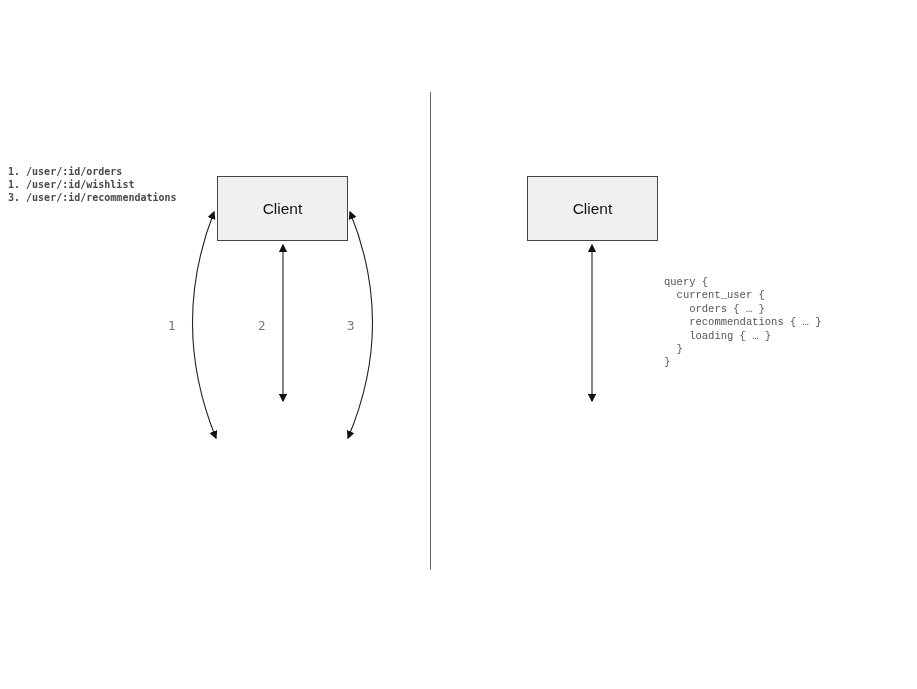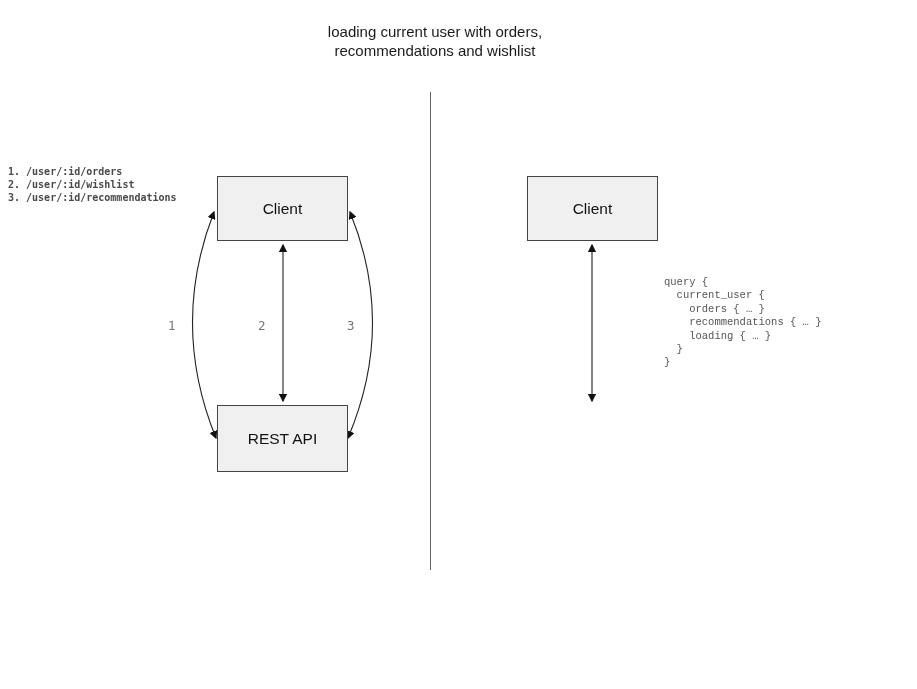--- a/index.html
+++ b/index.html
@@ -83,24 +83,20 @@
     line-height: 13.4px;
     color: #555555;
   }
   .query-block .code-line { white-space: pre; }
 </style>
 </head>
 <body>
 
 <div class="canvas">
 
-  <div class="title">
-    <div>loading current user with orders,</div>
-    <div>recommendations and wishlist</div>
-  </div>
 
   <div class="divider"></div>
 
   <svg class="arrows-layer" width="917" height="689" viewBox="0 0 917 689" xmlns="http://www.w3.org/2000/svg">
     <defs>
       <marker id="ah" viewBox="0 0 10 10" refX="8.5" refY="5" markerWidth="7.5" markerHeight="7.5" orient="auto-start-reverse">
         <path d="M0,0 L10,5 L0,10 z" fill="#111111"></path>
       </marker>
     </defs>
 
@@ -108,31 +104,28 @@
 
     <path d="M 283 245 L 283 401" fill="none" stroke="#222222" stroke-width="1.1" marker-start="url(#ah)" marker-end="url(#ah)"></path>
 
     <path d="M 350 212 Q 396 325 348 438" fill="none" stroke="#222222" stroke-width="1.1" marker-start="url(#ah)" marker-end="url(#ah)"></path>
 
     <path d="M 592 245 L 592 401" fill="none" stroke="#222222" stroke-width="1.1" marker-start="url(#ah)" marker-end="url(#ah)"></path>
   </svg>
 
   <div class="endpoints">
     <div class="code-line">1. /user/:id/orders</div>
-    <div class="code-line">2. /user/:id/wishlist</div>
+    <div class="code-line">1. /user/:id/wishlist</div>
     <div class="code-line">3. /user/:id/recommendations</div>
   </div>
 
   <div class="node-box box-client-left">
     <span>Client</span>
   </div>
 
-  <div class="node-box box-rest-api">
-    <span>REST API</span>
-  </div>
 
   <span class="arrow-label label-1">1</span>
   <span class="arrow-label label-2">2</span>
   <span class="arrow-label label-3">3</span>
 
   <div class="node-box box-client-right">
     <span>Client</span>
   </div>
 
 

